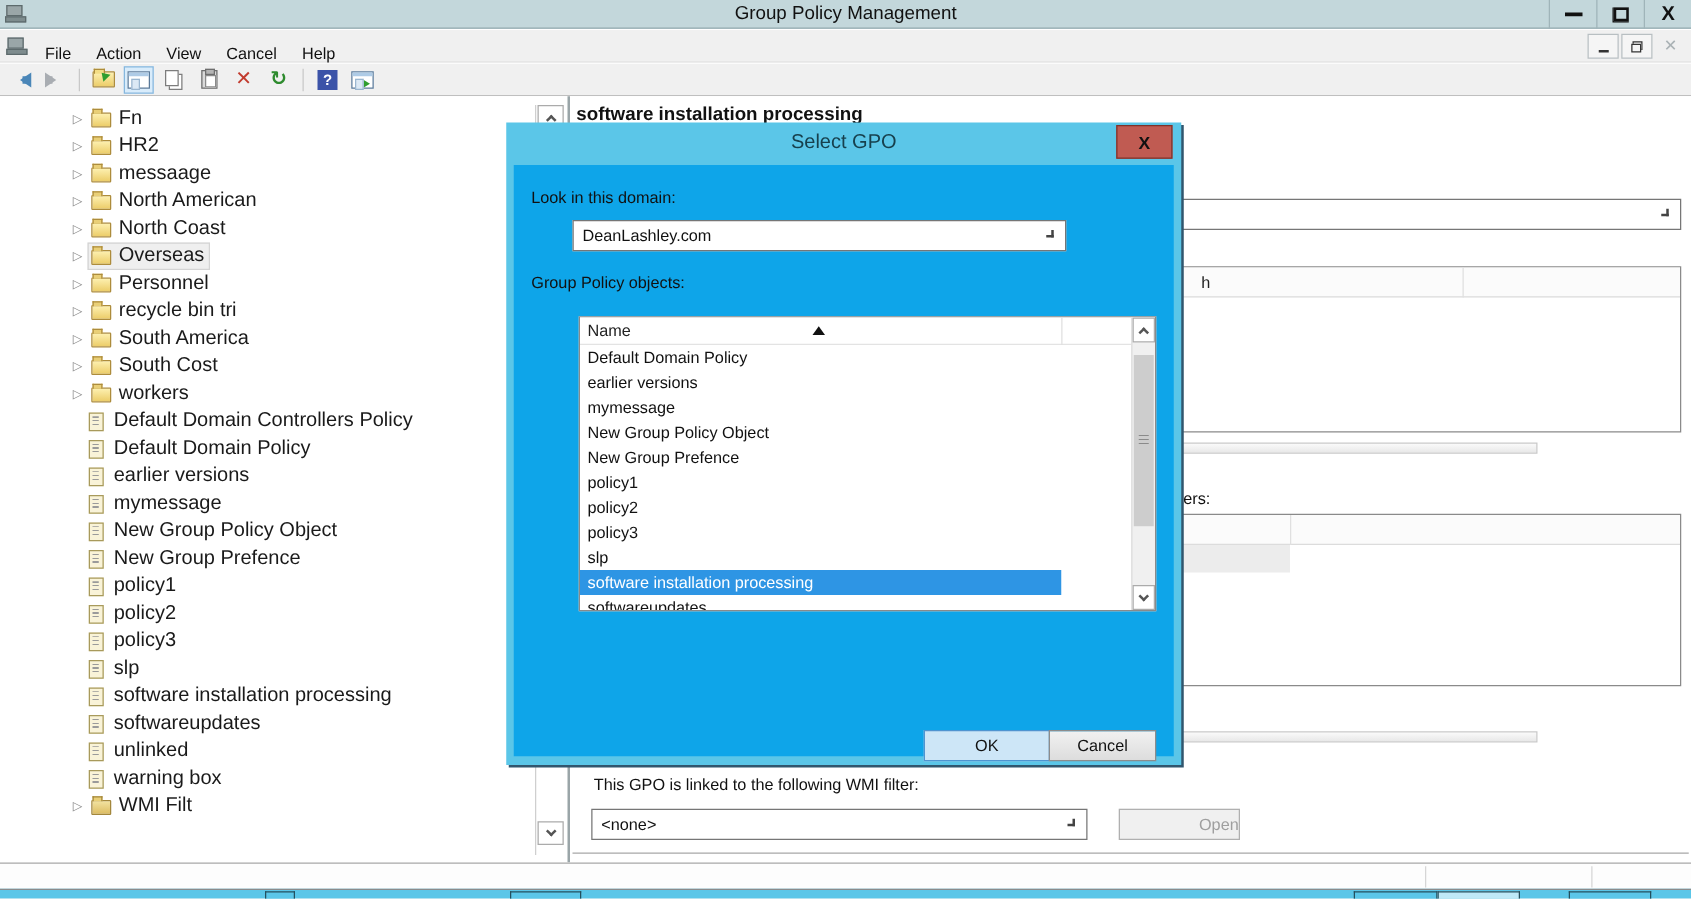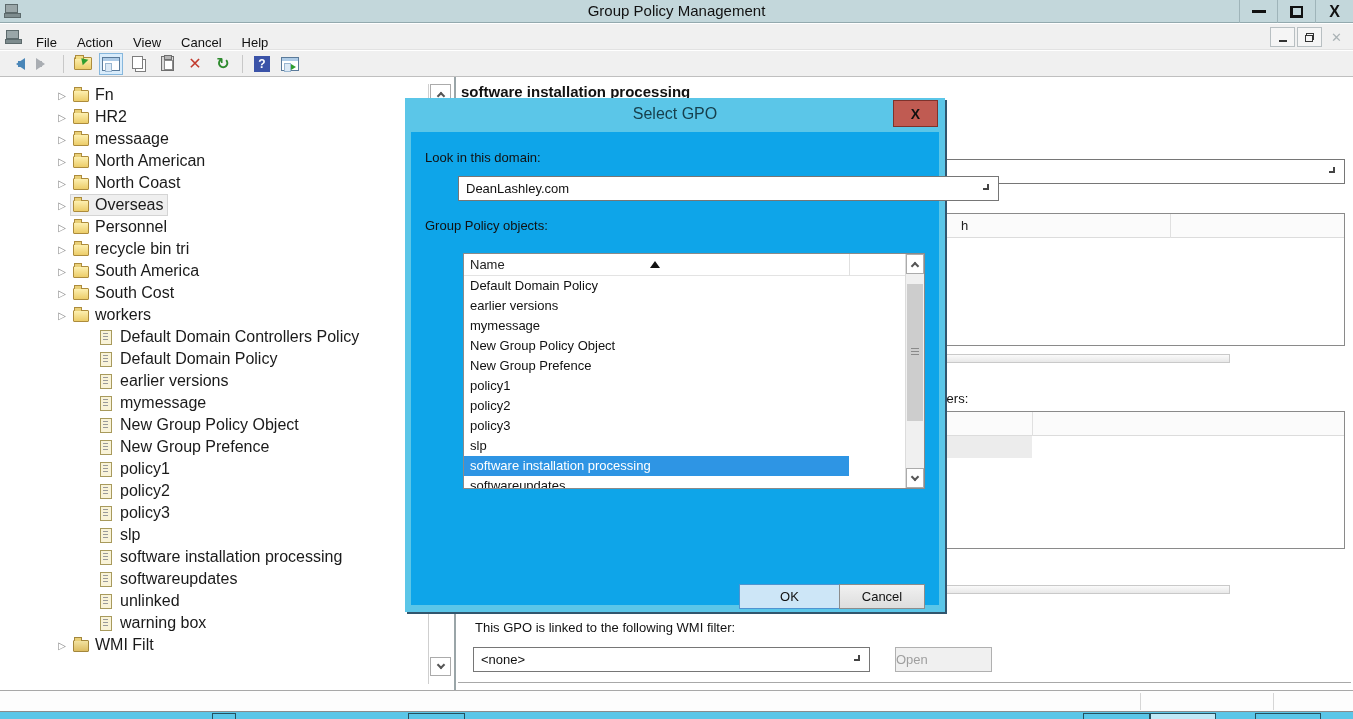--- a/index.html
+++ b/index.html
@@ -57,21 +57,21 @@
   .ic-help{width:16px;height:16px;background:#3b53a8;color:#fff;font-size:12px;font-weight:bold;text-align:center;line-height:16px;}
   .ic-window .play{position:absolute;left:9px;top:6px;width:0;height:0;border:3px solid transparent;border-left:5px solid #2f9e2f;}
 
   
   .main{position:absolute;left:0;top:77px;width:1353px;height:613px;background:#fff;}
   .tree-panel{position:absolute;left:0;top:0;width:454px;height:613px;background:#fff;}
   .pane-divider{position:absolute;left:454px;top:0;width:2px;height:613px;background:#9aa5a8;}
   .tree{position:absolute;left:0;top:7px;width:428px;}
   .trow{display:flex;align-items:center;height:22px;font-size:16px;color:#1a1a1a;white-space:nowrap;}
   .trow.lvl1{padding-left:54px;}
-  .trow.lvl2{padding-left:95px;}
+  .trow.lvl2{padding-left:66px;}
   .twisty{width:16px;text-align:center;font-size:10px;color:#8a8a8a;flex:0 0 16px;}
   .twisty.collapsed:before{content:"▷";}
   .twisty.expanded:before{content:"◢";color:#3a3a3a;font-size:9px;}
   .grp{display:flex;align-items:center;gap:6px;padding:1px 4px 1px 2px;border:1px solid transparent;}
   .trow.sel .grp{background:#efefef;border:1px solid #d4d4d4;}
   .ico{width:16px;height:14px;position:relative;display:inline-block;flex:0 0 16px;}
   .ico.ou:before{content:"";position:absolute;left:0;top:2px;width:14px;height:10px;background:linear-gradient(#fdf0b0,#eccd69);border:1px solid #ad8c3c;border-radius:1px;}
   .ico.ou:after{content:"";position:absolute;left:1px;top:-1px;width:6px;height:3px;background:#e9cf77;border:1px solid #ad8c3c;border-bottom:none;}
   .ico.gpofolder:before{content:"";position:absolute;left:0;top:2px;width:14px;height:10px;background:linear-gradient(#f6eecb,#e3d08e);border:1px solid #a39053;border-radius:1px;}
   .ico.gpofolder:after{content:"";position:absolute;left:2px;top:-1px;width:8px;height:5px;background:#fff;border:1px solid #8da3bd;}
@@ -101,37 +101,37 @@
   .hs1{left:17px;top:277px;width:757px;}
   .hs2{left:17px;top:508px;width:757px;}
   .sec-frag{position:absolute;left:487px;top:314px;font-size:13px;color:#111;}
   .sec-box{left:17px;top:334px;width:872px;height:138px;}
   .sec-box .hdr .colline{position:absolute;left:558px;top:0;width:1px;height:24px;background:#e0e0e0;}
   .sec-box .selcell{position:absolute;left:0;top:24px;width:558px;height:22px;background:#ececec;}
   .rp-bottomline{position:absolute;left:2px;top:605px;width:893px;height:1px;background:#a8a8a8;}
   .wmi-heading{position:absolute;left:17px;top:521px;font-size:13px;font-weight:bold;color:#111;}
   .wmi-label{position:absolute;left:19px;top:543px;font-size:13px;color:#111;}
   .wmi-combo{left:17px;top:570px;width:397px;height:25px;}
-  .open-btn{position:absolute;left:439px;top:570px;width:97px;height:25px;background:#f0f0f0;border:1px solid #b0b0b0;color:#9f9f9f;font-size:13px;text-align:left;line-height:23px;}
+  .open-btn{position:absolute;left:439px;top:570px;width:97px;height:25px;background:#f0f0f0;border:1px solid #b0b0b0;color:#9f9f9f;font-size:13px;text-align:right;line-height:23px;}
 
   
   .statusbar{position:absolute;left:0;top:690px;width:1353px;height:21px;background:#fdfdfd;border-top:1px solid #a8a8a8;}
   .sb-sep{position:absolute;top:2px;width:1px;height:17px;background:#d6d6d6;}
   .taskbar{position:absolute;left:0;top:711px;width:1353px;height:8px;background:#5bc6e8;border-top:1px solid #8b8b8b;}
   .tk-seg{position:absolute;top:1px;height:7px;background:#5bc6e8;border:1px solid #25505e;border-bottom:none;}
   .tk-seg.lite{background:#bfe9f7;}
 
   
   .dialog{position:absolute;left:405px;top:98px;width:540px;height:514px;background:#5bc6e8;z-index:10;box-shadow:2px 2px 0 #31566e;}
   .dlg-title{position:absolute;left:0;top:0;right:0;height:34px;text-align:center;font-size:16px;color:#17404d;line-height:32px;}
   .dlg-close{position:absolute;right:7px;top:2px;width:45px;height:27px;background:#c05b52;border:1px solid #7e322b;display:flex;align-items:center;justify-content:center;}
   .dlg-close span{font-size:14px;font-weight:bold;color:#111;}
   .dlg-body{position:absolute;left:6px;right:6px;top:34px;bottom:7px;background:#0ea5e9;}
   .dlg-label1{position:absolute;left:14px;top:18px;font-size:13px;color:#111;}
-  .dlg-combo{left:47px;top:44px;width:541px;height:25px;}
+  .dlg-combo{left:47px;top:44px;width:395px;height:25px;}
   .dlg-label2{position:absolute;left:14px;top:86px;font-size:13px;color:#111;}
   .gpo-list{position:absolute;left:52px;top:121px;width:462px;height:236px;background:#fff;border:1px solid #8a8a8a;}
   .gl-hdr{position:absolute;left:0;top:0;width:443px;height:22px;background:#fff;border-bottom:1px solid #e3e3e3;font-size:13px;color:#222;}
   .gl-hdr .txt{position:absolute;left:6px;top:3px;}
   .gl-hdr .colline{position:absolute;left:385px;top:0;width:1px;height:22px;background:#e0e0e0;}
   .sort-arrow{position:absolute;left:186px;top:7px;width:0;height:0;border:5px solid transparent;border-bottom:7px solid #111;border-top:none;}
   .gl-rows{position:absolute;left:0;top:22px;width:443px;bottom:0;overflow:hidden;}
   .lrow{height:20px;line-height:20px;font-size:13px;color:#111;padding-left:6px;white-space:nowrap;}
   .lrow.sel{background:#2e95e4;color:#fff;width:385px;}
   .gl-scroll{position:absolute;right:0;top:0;bottom:0;width:19px;background:#f0f0f0;border-left:1px solid #dcdcdc;}

